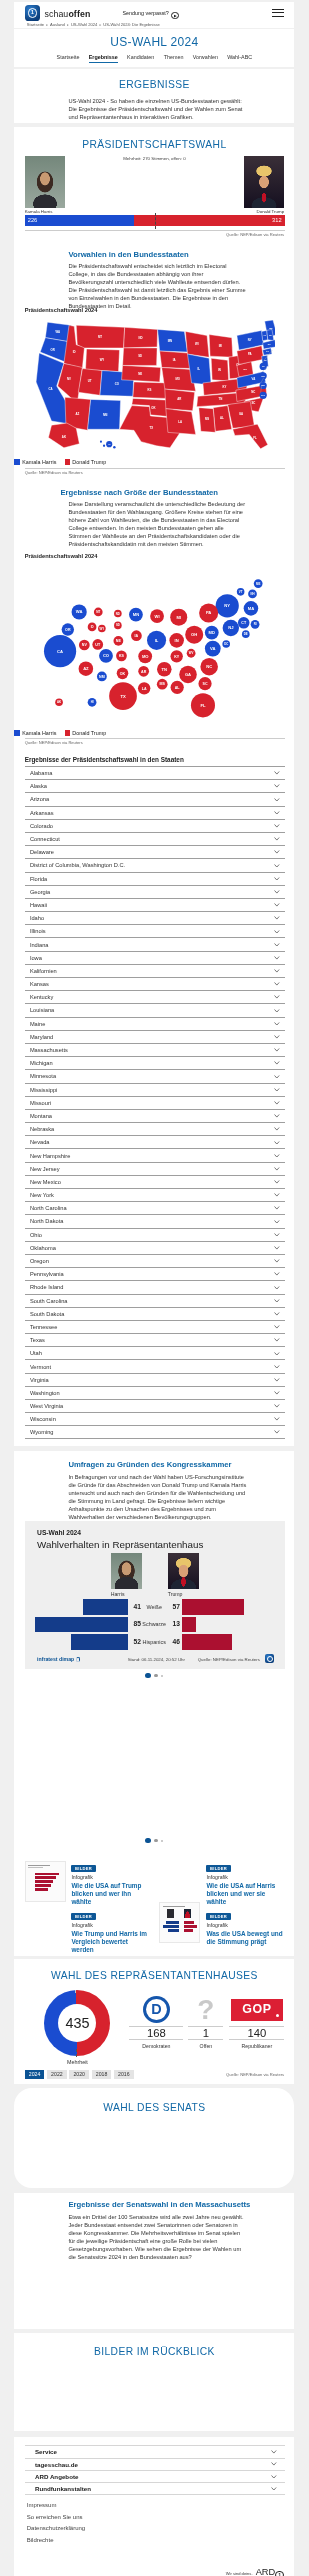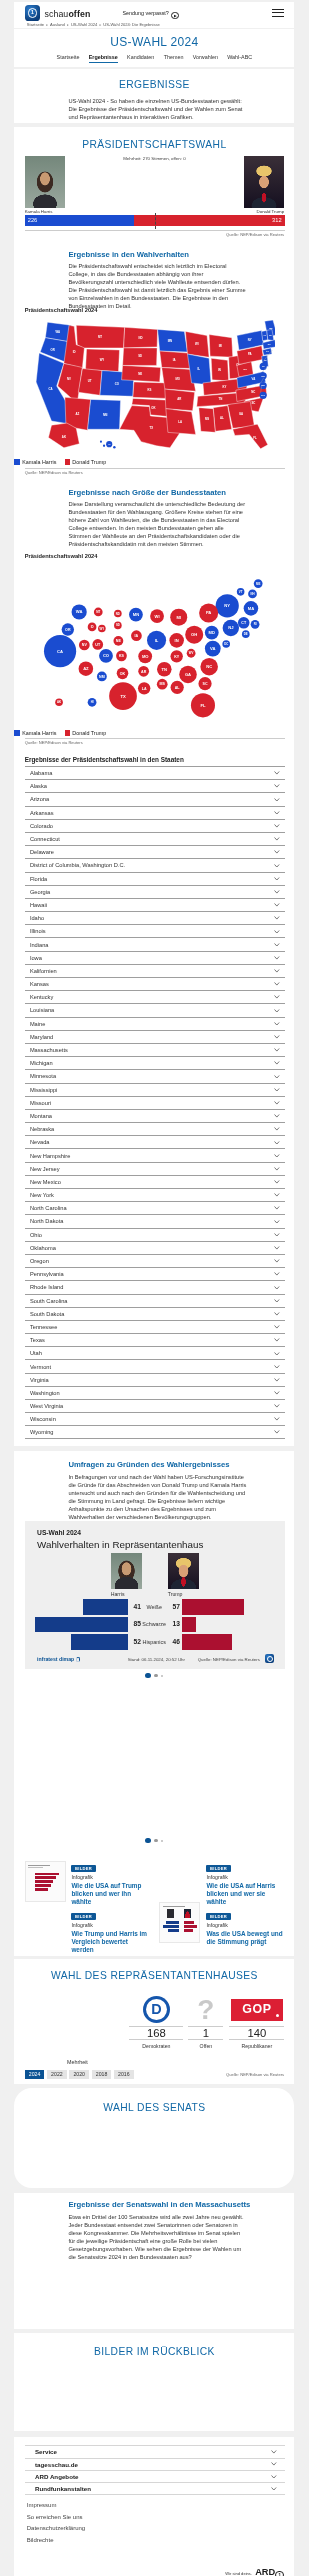--- a/index.html
+++ b/index.html
@@ -111,21 +111,21 @@
   .goplogo i { position:absolute; right:4.1px; bottom:4.1px; width:3.1px; height:3.1px; background:#fff;
     border-radius:50%; font-style:normal; }
   .yearbtn { display:inline-block; font-size:5.2px; padding:1.5px 4.1px; margin-right:2.6px;
     background:#e4e4e4; color:#333; cursor:pointer; }
   .yearbtn.active { background:#0b5394; color:#fff; }
 
   .foot-row { height:12.4px; border-top:0.5px solid #d6d6d6; display:flex; align-items:center;
     justify-content:space-between; padding:0 8.2px 0 10.3px; cursor:pointer; }
   .foot-row .fl { font-size:6.2px; font-weight:700; color:#222; }
   .foot-link { font-size:6px; color:#444; margin:0 0 5.7px 12.4px; cursor:pointer; }
-  .ard { font-size:9.3px; font-weight:700; color:#1d1d1d; }
+  .ard { font-size:9.3px; font-weight:400; color:#1d1d1d; }
   .ard-circle { display:inline-block; width:8.8px; height:8.8px; border:1px solid #1d1d1d; border-radius:50%;
     font-size:5.2px; font-weight:800; text-align:center; line-height:7.2px; vertical-align:-1.5px; }
   .claim { font-size:4.1px; color:#333; margin-right:3.1px; }
 </style>
 </head>
 <body>
 
 <div class="card" style="top:2.1px;height:26px;">
   <div class="ts-logo" style="left:10.3px;top:3.1px;">
     <span class="ring"></span>
@@ -167,21 +167,21 @@
   <div class="abs" style="right:10.3px;top:82px;font-size:4.4px;color:#333;">Donald Trump</div>
 
   <div class="abs ebar" style="left:10.3px;top:88px;width:260px;">
     <div class="b" id="ebar-blue" style="padding-left: 3.1px; width: 42.01%; background: rgb(26, 76, 208);"><span>226</span></div>
     <div class="b" id="ebar-red" style="flex: 1 1 0%; text-align: right; padding-right: 3.1px; background: rgb(215, 34, 45);"><span>312</span></div>
   </div>
   <div class="abs marker" id="ebar-marker" style="top: 86px; height: 15.5px; left: 141px;"></div>
   <div class="abs hr" style="left:10.3px;top:103px;width:260px;"></div>
   <div class="abs quelle" style="right:10.3px;top:105px;">Quelle: NEP/Edison via Reuters</div>
 
-  <div class="abs sub-head" style="left:54px;top:123px;">Ergebnisse in den Wahlverhalten</div>
+  <div class="abs sub-head" style="left:54px;top:123px;">Vorwahlen in den Bundesstaaten</div>
   <div class="abs body-txt" style="left:54px;top:135px;width:178px;">Die Präsidentschaftswahl entscheidet sich letztlich im Electoral College, in das die Bundesstaaten abhängig von ihrer Bevölkerungszahl unterschiedlich viele Wahlleute entsenden dürfen. Die Präsidentschaftswahl ist damit letztlich das Ergebnis einer Summe von Einzelwahlen in den Bundesstaaten. Die Ergebnisse in den Bundesstaaten im Detail.</div>
   <div class="abs lbl-bold" style="left:10.3px;top:180px;">Präsidentschaftswahl 2024</div>
 
   <svg class="abs" id="usmap" style="left:19px;top:193px;" width="242" height="130" viewBox="0 0 470 252">
       <polygon points="28,4 74,10 70,42 24,34" fill="#1a4cd0" stroke="#fff" stroke-width="0.8"></polygon>
       <text x="48" y="26" text-anchor="middle" fill="#fff" font-size="5.5" font-weight="700">WA</text>
       <polygon points="24,34 70,42 64,82 14,62" fill="#1a4cd0" stroke="#fff" stroke-width="0.8"></polygon>
       <text x="38" y="60" text-anchor="middle" fill="#fff" font-size="5.5" font-weight="700">OR</text>
       <polygon points="12,64 60,84 46,128 78,182 74,202 36,196 6,120" fill="#1a4cd0" stroke="#fff" stroke-width="0.8"></polygon>
       <text x="34" y="136" text-anchor="middle" fill="#fff" font-size="5.5" font-weight="700">CA</text>
@@ -290,21 +290,21 @@
       <text x="447" y="147.8" text-anchor="middle" fill="#fff" font-size="4.8" font-weight="700">DC</text>
     </svg>
 
   <div class="abs legend" style="top:332px;">
       <span><span class="sw" style="background: rgb(26, 76, 208);"></span>Kamala Harris</span>
       <span><span class="sw" style="background: rgb(215, 34, 45);"></span>Donald Trump</span>
     </div>
   <div class="abs hr" style="left:10.3px;top:341px;width:260px;"></div>
   <div class="abs quelle" style="left:10.3px;top:343px;">Quelle: NEP/Edison via Reuters</div>
 
-  <div class="abs sub-head" style="left:54px;top:361px;">Ergebnisse nach Größe der Bundesstaaten</div>
+  <div class="abs sub-head" style="left:46px;top:361px;">Ergebnisse nach Größe der Bundesstaaten</div>
   <div class="abs body-txt" style="left:54px;top:373px;width:179px;">Diese Darstellung veranschaulicht die unterschiedliche Bedeutung der Bundesstaaten für den Wahlausgang. Größere Kreise stehen für eine höhere Zahl von Wahlleuten, die die Bundesstaaten in das Electoral College entsenden. In den meisten Bundesstaaten gehen alle Stimmen der Wahlleute an den Präsidentschaftskandidaten oder die Präsidentschaftskandidatin mit den meisten Stimmen.</div>
   <div class="abs lbl-bold" style="left:10.3px;top:426px;">Präsidentschaftswahl 2024</div>
 
   <svg class="abs" id="cartogram" style="left:10.3px;top:439px;" width="260" height="158" viewBox="0 0 504 306">
       <circle cx="68" cy="165" r="31.2" fill="#1a4cd0"></circle>
       <text x="68" y="167.88" text-anchor="middle" fill="#fff" font-size="8" font-weight="700">CA</text>
       <circle cx="190" cy="252" r="26.9" fill="#d7222d"></circle>
       <text x="190" y="254.88" text-anchor="middle" fill="#fff" font-size="8" font-weight="700">TX</text>
       <circle cx="345" cy="270" r="23.3" fill="#d7222d"></circle>
       <text x="345" y="272.88" text-anchor="middle" fill="#fff" font-size="8" font-weight="700">FL</text>
@@ -718,21 +718,21 @@
       <div class="state-row">
         <span class="nm">Wyoming</span>
         <svg width="5.7" height="3.6" viewBox="0 0 11 7">
           <polyline points="1,1 5.5,6 10,1" fill="none" stroke="#444" stroke-width="1.4"></polyline>
         </svg>
       </div>
     </div>
 </div>
 
 <div class="card" style="top:1451px;height:505px;">
-  <div class="abs sub-head" style="left:54px;top:9.3px;">Umfragen zu Gründen des Wahlergebnisses</div>
+  <div class="abs sub-head" style="left:54px;top:9.3px;">Umfragen zu Gründen des Kongresskammer</div>
   <div class="abs body-txt" style="left:54px;top:21.6px;width:178px;">In Befragungen vor und nach der Wahl haben US-Forschungsinstitute die Gründe für das Abschneiden von Donald Trump und Kamala Harris untersucht und auch nach den Gründen für die Wahlentscheidung und die Stimmung im Land gefragt. Die Ergebnisse liefern wichtige Anhaltspunkte zu den Ursachen des Ergebnisses und zum Wahlverhalten der verschiedenen Bevölkerungsgruppen.</div>
 
   <div class="abs chart-card" style="left:10.3px;top:70px;width:260px;height:148px;">
     <div class="abs ck" style="left:12.4px;top:8.2px;">US-Wahl 2024</div>
     <div class="abs ct" style="left:12.4px;top:17.5px;">Wahlverhalten in Repräsentantenhaus</div>
     <div class="abs photo photo-harris" style="left:86px;top:32px;width:31px;height:36px;"></div>
     <div class="abs photo photo-trump" style="left:143px;top:32px;width:31px;height:36px;"></div>
     <div class="abs" style="left:86px;top:70px;font-size:5.2px;color:#333;">Harris</div>
     <div class="abs" style="left:143px;top:70px;font-size:5.2px;color:#333;">Trump</div>
     <div class="abs" id="demo-rows" style="left:0;top:78px;width:260px;">
@@ -805,20 +805,26 @@
         <div class="tb g" style="width:13.4px;margin-left:11.3px;margin-top:-2.6px"></div>
         <div class="tb b" style="width:4.1px;margin-left:3.1px"></div>
         <div class="tb g" style="width:12.4px;margin-left:11.3px;margin-top:-2.6px"></div>
       </div>
       <div class="abs" style="left: 192px; top: 460px; width: 78px;"><span class="badge">BILDER</span><div class="kicker">Infografik</div><div class="teaser-title">Was die USA bewegt und die Stimmung prägt</div></div>
     </div>
 </div>
 
 <div class="card" style="top:1959px;height:125px;">
   <div class="abs sec-head" style="top:11.3px;">WAHL DES REPRÄSENTANTENHAUSES</div>
+  <div class="abs" id="donut" style="left: 30px; top: 31px; width: 66px; height: 66px; border-radius: 50%; background: conic-gradient(from 180deg, rgb(26, 76, 208) 0deg, rgb(26, 76, 208) 177.1deg, rgb(196, 196, 196) 177.1deg, rgb(196, 196, 196) 177.9deg, rgb(215, 34, 45) 177.9deg, rgb(215, 34, 45) 360deg);">
+    <div class="abs" style="left:14px;top:14px;width:38px;height:38px;border-radius:50%;background:#fff;text-align:center;line-height:38px;">
+      <span class="donut-num">435</span>
+    </div>
+    <div class="abs" style="left:32px;top:59px;height:8.2px;border-left:1px dashed #555;"></div>
+  </div>
   <div class="abs" style="left:30px;top:100px;width:66px;text-align:center;font-size:5.4px;color:#333;">Mehrheit</div>
   <div class="abs" id="repr-stats" style="left:0;top:0;width:280px;height:125px;">
       <div class="stat-cell" style="left: 115px; top: 37px; width: 54px;">
         <div style="height:30px"><div class="dlogo"><span class="dch">D</span></div></div>
         <div class="rule"></div>
         <div class="stat-num">168</div>
         <div class="rule"></div>
         <div class="stat-lbl" style="margin-top:2.6px">Demokraten</div>
       </div>
       <div class="stat-cell" style="left: 174px; top: 37px; width: 35px;">

